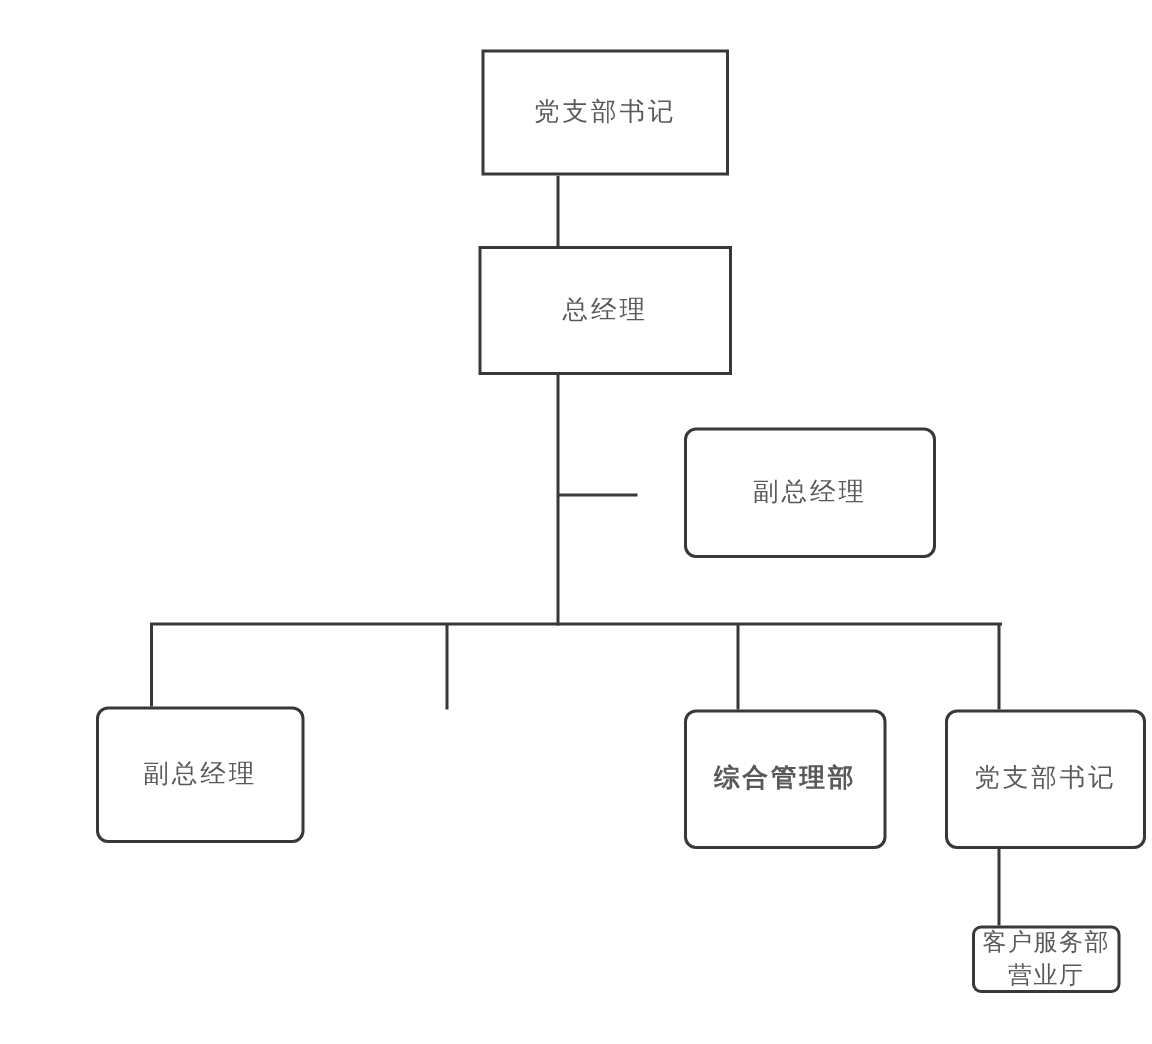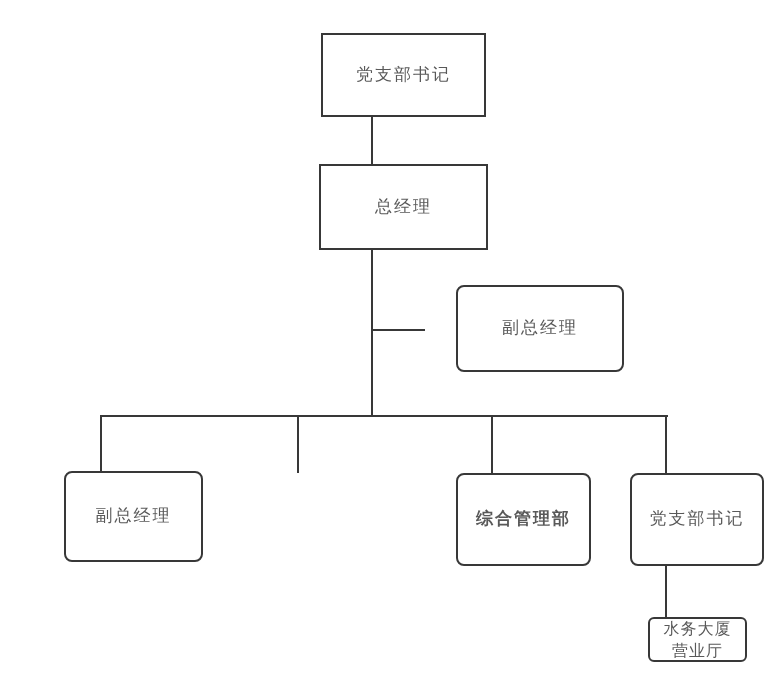--- a/index.html
+++ b/index.html
@@ -78,17 +78,17 @@
 
   <div class="node rounded" style="left:425px; top:473px; width:135px; height:93px;font-weight:bold;">
     <span>综合管理部</span>
   </div>
 
   <div class="node rounded" style="left:599px; top:473px; width:134px; height:93px;">
     <span>党支部书记</span>
   </div>
 
   <div class="node small" style="left:617px; top:617px; width:99px; height:45px;">
-    <span>水务大厦
+    <span>客户服务部
 营业厅</span>
   </div>
 
 </div>
 
 </body></html>

